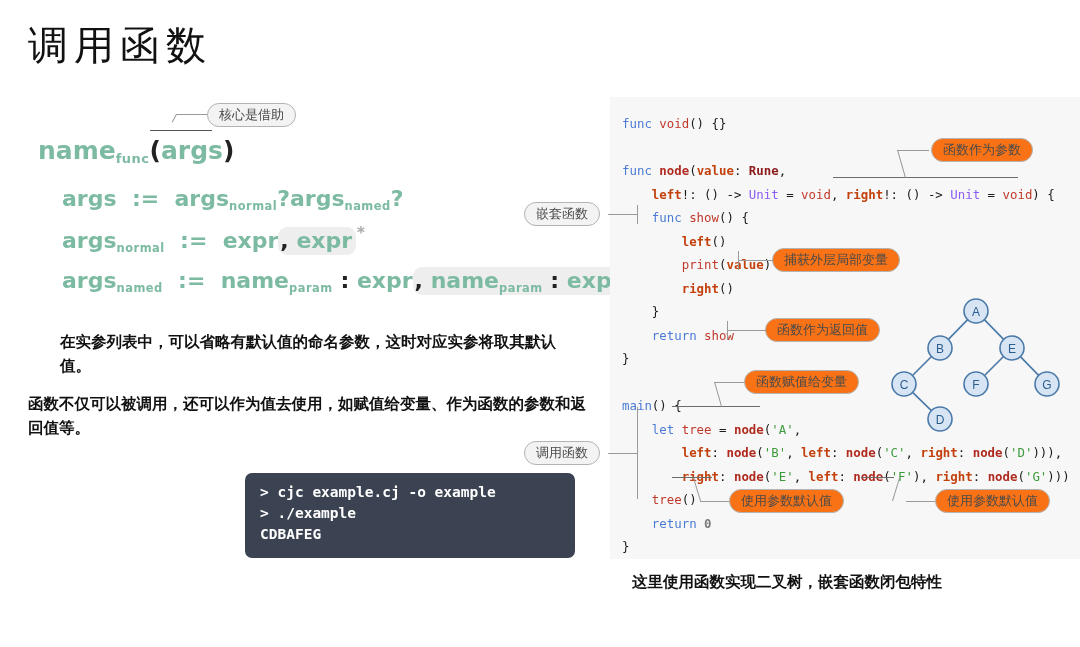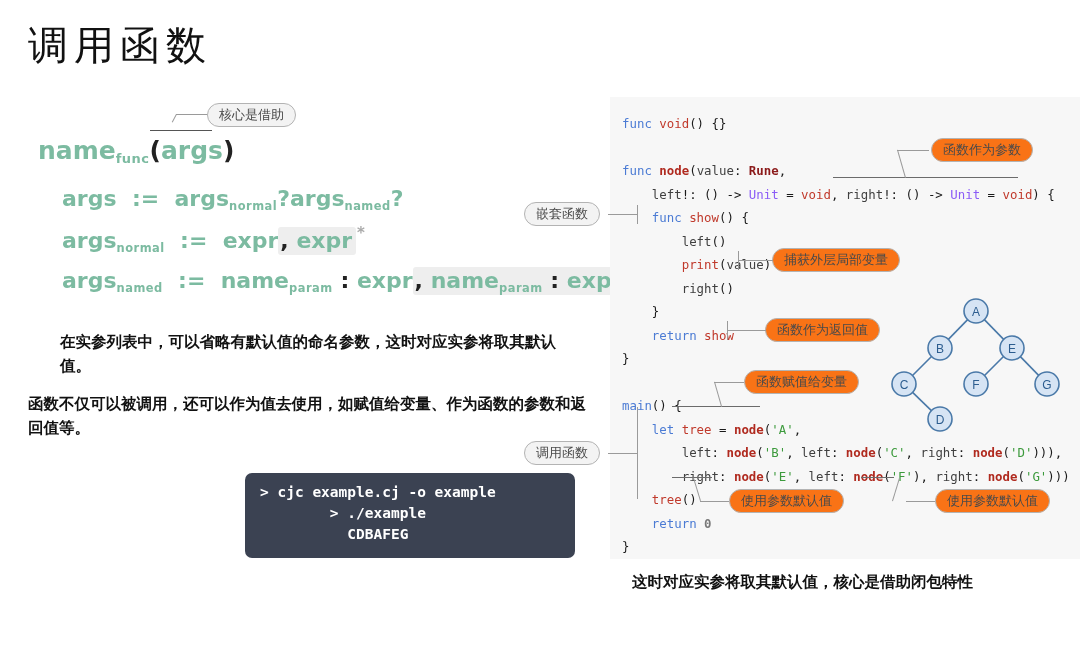--- a/index.html
+++ b/index.html
@@ -35,21 +35,21 @@
   .gram sub{
     font-size:0.52em;
     font-weight:bold;
     letter-spacing:0.5px;
     vertical-align:baseline;
     position:relative;
     top:4px;
   }
   .hl{
     background:#eeeeee;
-    border-radius:3px;
+    border-radius:9px;
     padding:1px 4px 2px 2px;
   }
   .star{
     color:#aaaaaa;
     font-size:15px;
     position:relative;
     top:-10px;
     left:1px;
   }
 
@@ -81,39 +81,38 @@
     border-radius:7px;
   }
   #terminal-lines{
     position:absolute;left:15px;top:9px;
     font-family:"DejaVu Sans Mono","Liberation Mono",monospace;
     font-size:14.5px;
     line-height:21px;
     color:#ffffff;
     white-space:pre;
     font-weight:bold;
-    text-align:center;
   }
 
   
   #code-panel{
     left:610px;top:97px;width:470px;height:462px;
     background:#f7f7f7;
   }
   #code{
     position:absolute;left:12px;top:15px;
     font-family:"DejaVu Sans Mono","Liberation Mono",monospace;
     font-size:12.4px;
     line-height:23.5px;
     white-space:pre;
   }
   .k{color:#4b7bd4;}      
   .fn{color:#c0392b;}     
   .fnb{color:#b02a1f;font-weight:bold;} 
-  .pm{color:#404040;}     
+  .pm{color:#c2410c;font-weight:bold;}     
   .ty{color:#8b1a1a;font-weight:bold;}  
   .tyb{color:#8b5cf6;}    
   .vd{color:#c0392b;}     
   .str{color:#3c9a3c;}        
   .num{color:#7a7a7a;font-weight:bold;}
 
   
   .pill{
     border:1.4px solid #b3b3b3;
     border-radius:14px;
@@ -250,13 +249,13 @@
         <circle cx="101" cy="96" r="12" fill="#d6e4f4" stroke="#4a79a8" stroke-width="1.6"></circle>
         <text x="101" y="100.5" text-anchor="middle" font-family="&quot;Liberation Sans&quot;, sans-serif" font-size="12" fill="#2c5d8f">F</text>
         <circle cx="172" cy="96" r="12" fill="#d6e4f4" stroke="#4a79a8" stroke-width="1.6"></circle>
         <text x="172" y="100.5" text-anchor="middle" font-family="&quot;Liberation Sans&quot;, sans-serif" font-size="12" fill="#2c5d8f">G</text>
         <circle cx="65" cy="131" r="12" fill="#d6e4f4" stroke="#4a79a8" stroke-width="1.6"></circle>
         <text x="65" y="135.5" text-anchor="middle" font-family="&quot;Liberation Sans&quot;, sans-serif" font-size="12" fill="#2c5d8f">D</text>
       </g>
   </svg>
 </div>
 
-<div class="abs" id="caption"><span>这时对应实参将取其默认值，核心是借助</span><b>闭包</b><span>特性</span></div>
+<div class="abs" id="caption"><span>这里使用函数实现二叉树，嵌套函数</span><b>闭包</b><span>特性</span></div>
 
 </body></html>

